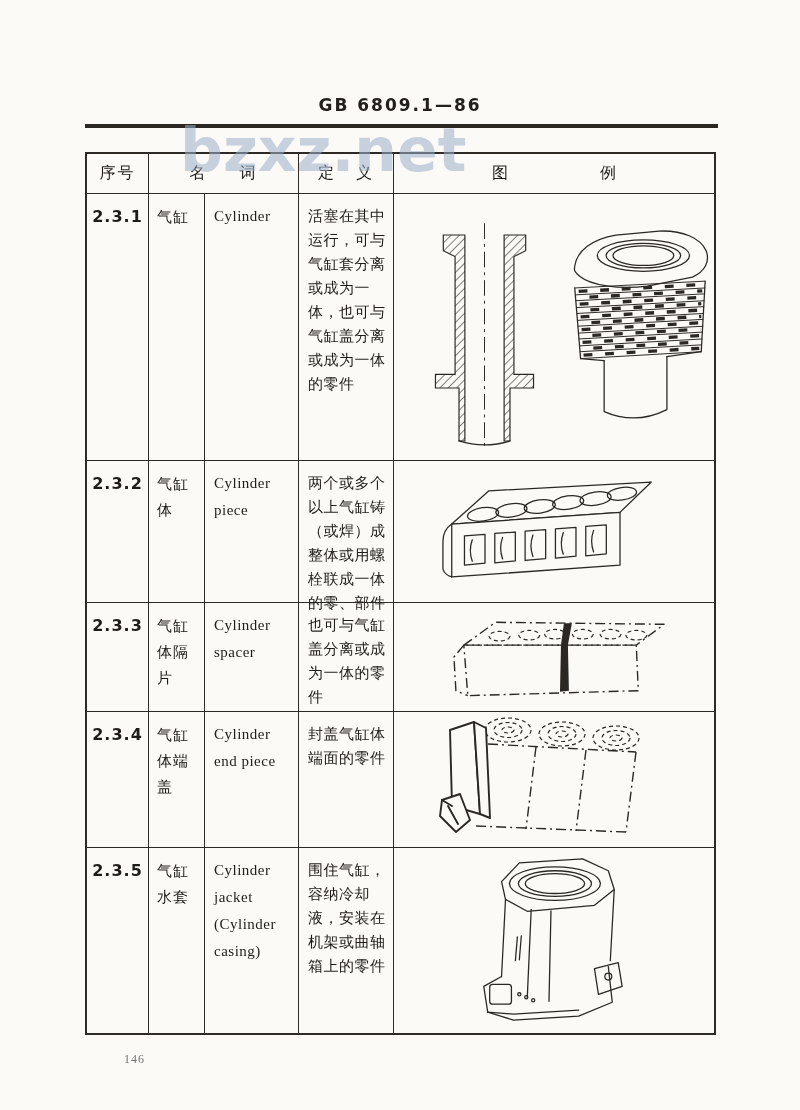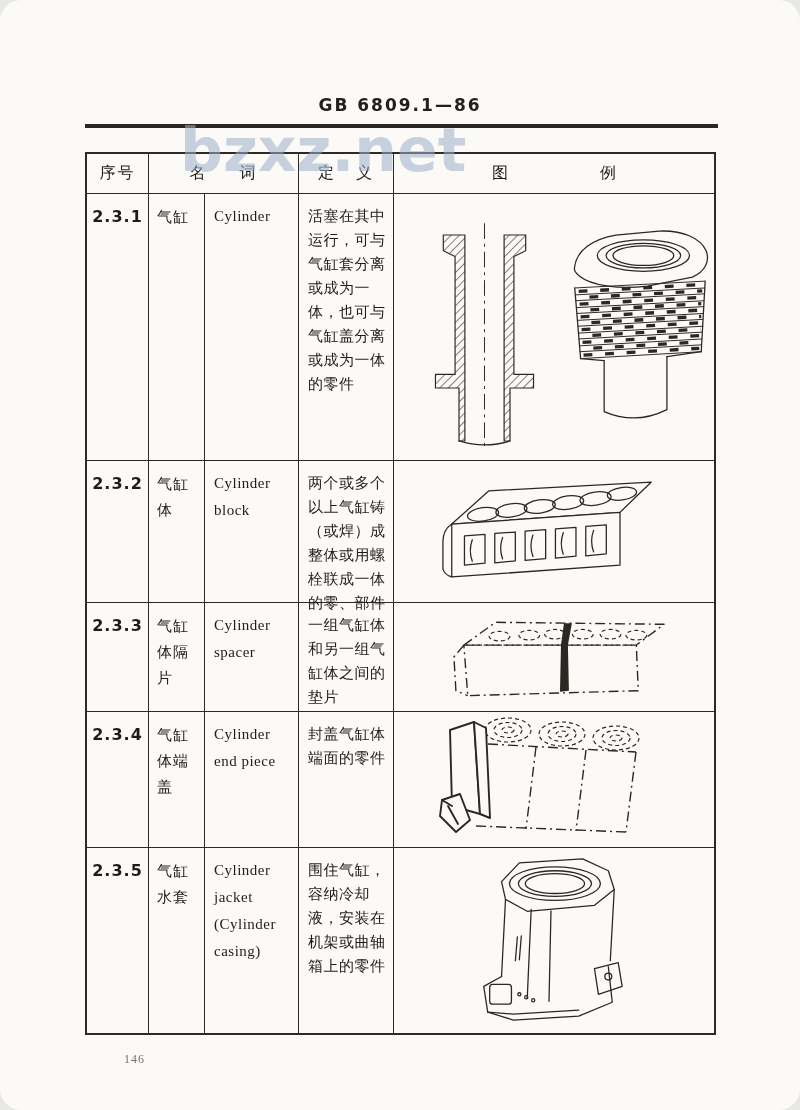--- a/index.html
+++ b/index.html
@@ -1,19 +1,19 @@
 <!DOCTYPE html>
 <html><head>
 <meta charset="utf-8">
 <style>
   html,body{margin:0;padding:0;background:#e8e8e6;}
   .page{
     position:relative;width:800px;height:1110px;margin:0 auto;
     background:#fbfaf7;overflow:hidden;
-    font-family:"Liberation Serif","DejaVu Serif",serif;color:#1f1c18;border-radius:21px;
+    font-family:"Liberation Serif","DejaVu Serif",serif;color:#1f1c18;
   }
   .gb-header{
     position:absolute;top:95px;left:0;width:800px;text-align:center;
     font-family:"DejaVu Sans","Liberation Sans",sans-serif;
     font-weight:bold;font-size:17px;letter-spacing:2px;color:#23201c;
   }
   .top-rule{position:absolute;left:85px;top:124px;width:633px;height:4px;background:#2b2824;}
   .watermark{
     position:absolute;left:180px;top:120px;z-index:9;
     font-family:"DejaVu Sans","Liberation Sans",sans-serif;
@@ -118,21 +118,21 @@
         </g>
         <path class="ln" d="M170,70 L176,142"></path>
         <path class="ln" d="M303,63 L299,135"></path>
         <path class="ln" d="M176,142 L200,144 M299,135 L264,140"></path>
         <path class="ln" d="M200,144 L200,196 Q232,210 264,194 L264,140"></path>
       </svg>
     </div>
 
     <div class="c cell-no">2.3.2</div>
     <div class="c cell-cn">气缸体</div>
-    <div class="c cell-en">Cylinder block</div>
+    <div class="c cell-en">Cylinder piece</div>
     <div class="c cell-def">两个或多个以上气缸铸（或焊）成整体或用螺栓联成一体的零、部件</div>
     <div class="c cell-fig last-col">
       <svg style="left:46px;top:12px;" width="225" height="110" viewBox="0 0 230 112">
         <polygon class="lnw" points="12,52 50,18 216,9 184,40"></polygon>
         <polygon class="lnw" points="12,52 184,40 184,94 12,106"></polygon>
         <path class="ln" d="M12,52 Q3,58 3,70 L3,98 Q5,104 12,106"></path>
         <g class="ln">
           <ellipse cx="44" cy="42" rx="16" ry="6.8" transform="rotate(-8 44 42)"></ellipse>
           <ellipse cx="73" cy="38" rx="16" ry="6.8" transform="rotate(-8 73 38)"></ellipse>
           <ellipse cx="102" cy="34" rx="16" ry="6.8" transform="rotate(-8 102 34)"></ellipse>
@@ -151,21 +151,21 @@
           <path d="M95,63.2 Q91,74.2 95,85.2"></path>
           <path d="M126,60.8 Q122,71.8 126,82.8"></path>
           <path d="M157,58.4 Q153,69.4 157,80.4"></path>
         </g>
       </svg>
     </div>
 
     <div class="c cell-no">2.3.3</div>
     <div class="c cell-cn">气缸体隔片</div>
     <div class="c cell-en">Cylinder spacer</div>
-    <div class="c cell-def">一组气缸体和另一组气缸体之间的垫片</div>
+    <div class="c cell-def">也可与气缸盖分离或成为一体的零件</div>
     <div class="c cell-fig last-col">
       <svg style="left:52px;top:8px;" width="224" height="92" viewBox="0 0 226 92">
         <polygon class="dd" points="18,34 50,11 220,13 192,34"></polygon>
         <polygon class="dd" points="18,34 192,34 194,80 22,85"></polygon>
         <path class="dd" d="M18,34 L8,46 L10,80 L22,85"></path>
         <g class="dsh">
           <ellipse cx="54" cy="25" rx="10.5" ry="4.8"></ellipse>
           <ellipse cx="84" cy="24" rx="10.5" ry="4.8"></ellipse>
           <ellipse cx="110" cy="23" rx="10.5" ry="4.8"></ellipse>
           <ellipse cx="138" cy="23" rx="10.5" ry="4.8"></ellipse>

